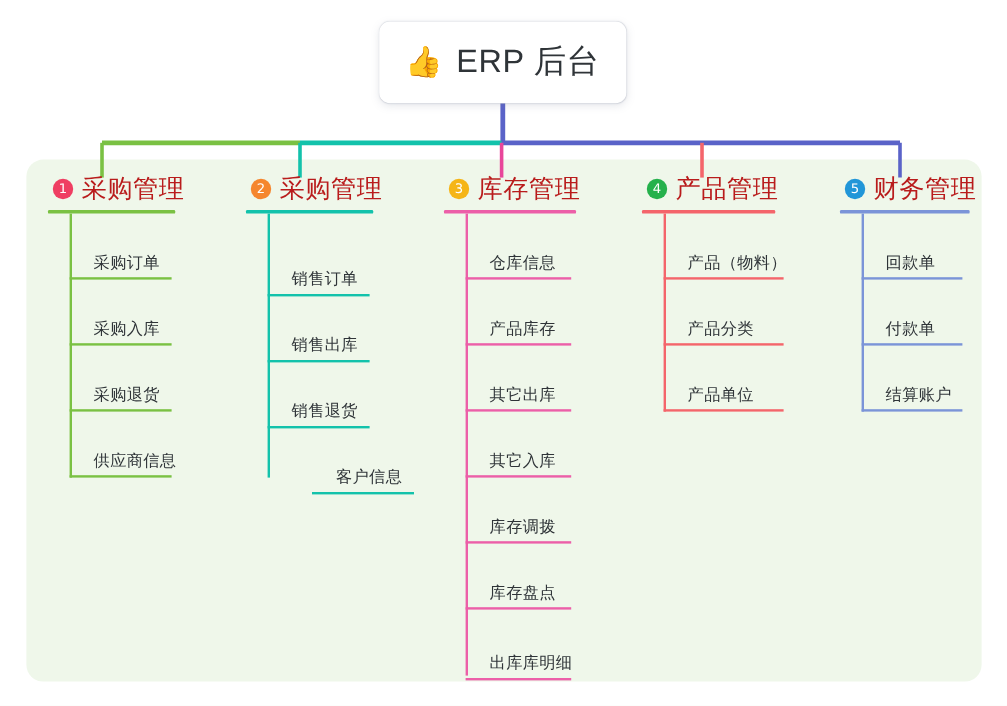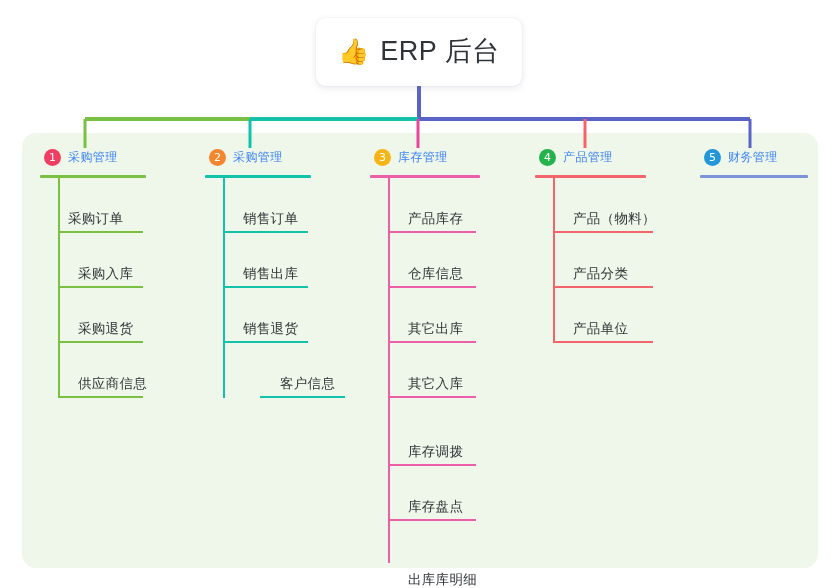--- a/index.html
+++ b/index.html
@@ -93,22 +93,22 @@
     height: 17px;
     border-radius: 50%;
     color: #ffffff;
     font-size: 11px;
     line-height: 17px;
     text-align: center;
     font-family: "DejaVu Sans", sans-serif;
     flex: 0 0 auto;
   }
   .col-title {
-    font-size: 12px;
-    color: #3b82f6;
+    font-size: 21px;
+    color: #b91c1c;
     letter-spacing: 0.4px;
   }
   .head-rule {
     height: 3px;
     border-radius: 1px;
     margin-top: 7px;
   }
 
   .leaves {
     position: relative;
@@ -170,21 +170,21 @@
 
   <div id="columns-host">
       <div class="column" style="left: 40px;">
         <div class="col-head">
           <span class="badge" style="background: rgb(239, 62, 98);">1</span>
           <span class="col-title">采购管理</span>
         </div>
         <div class="head-rule" style="background: rgb(122, 193, 67); width: 106px;"></div>
         <div class="leaves">
           <div class="spine" style="background: rgb(122, 193, 67); height: 220px;"></div>
-          <div class="leaf" style="height: 55px; padding-left: 10px;">
+          <div class="leaf" style="height: 55px;">
             <span class="leaf-label">采购订单</span>
             <div class="leaf-rule" style="background: rgb(122, 193, 67); width: 85px;"></div>
           </div>
           <div class="leaf" style="height: 55px;">
             <span class="leaf-label">采购入库</span>
             <div class="leaf-rule" style="background: rgb(122, 193, 67); width: 85px;"></div>
           </div>
           <div class="leaf" style="height: 55px;">
             <span class="leaf-label">采购退货</span>
             <div class="leaf-rule" style="background: rgb(122, 193, 67); width: 85px;"></div>
@@ -196,21 +196,21 @@
         </div>
       </div>
       <div class="column" style="left: 205px;">
         <div class="col-head">
           <span class="badge" style="background: rgb(245, 134, 46);">2</span>
           <span class="col-title">采购管理</span>
         </div>
         <div class="head-rule" style="background: rgb(19, 194, 171); width: 106px;"></div>
         <div class="leaves">
           <div class="spine" style="background: rgb(19, 194, 171); height: 220px;"></div>
-          <div class="leaf" style="height: 55px;">
+          <div class="leaf" style="height: 69px;">
             <span class="leaf-label">销售订单</span>
             <div class="leaf-rule" style="background: rgb(19, 194, 171); width: 85px;"></div>
           </div>
           <div class="leaf" style="height: 55px;">
             <span class="leaf-label">销售出库</span>
             <div class="leaf-rule" style="background: rgb(19, 194, 171); width: 85px;"></div>
           </div>
           <div class="leaf" style="height: 55px;">
             <span class="leaf-label">销售退货</span>
             <div class="leaf-rule" style="background: rgb(19, 194, 171); width: 85px;"></div>
@@ -223,44 +223,44 @@
       </div>
       <div class="column" style="left: 370px;">
         <div class="col-head">
           <span class="badge" style="background: rgb(245, 181, 23);">3</span>
           <span class="col-title">库存管理</span>
         </div>
         <div class="head-rule" style="background: rgb(236, 95, 168); width: 110px;"></div>
         <div class="leaves">
           <div class="spine" style="background: rgb(236, 95, 168); height: 385px;"></div>
           <div class="leaf" style="height: 55px;">
+            <span class="leaf-label">仓库信息</span>
+            <div class="leaf-rule" style="background: rgb(236, 95, 168); width: 88px;"></div>
+          </div>
+          <div class="leaf" style="height: 55px;">
             <span class="leaf-label">产品库存</span>
             <div class="leaf-rule" style="background: rgb(236, 95, 168); width: 88px;"></div>
           </div>
           <div class="leaf" style="height: 55px;">
-            <span class="leaf-label">仓库信息</span>
-            <div class="leaf-rule" style="background: rgb(236, 95, 168); width: 88px;"></div>
-          </div>
-          <div class="leaf" style="height: 55px;">
             <span class="leaf-label">其它出库</span>
             <div class="leaf-rule" style="background: rgb(236, 95, 168); width: 88px;"></div>
           </div>
           <div class="leaf" style="height: 55px;">
             <span class="leaf-label">其它入库</span>
             <div class="leaf-rule" style="background: rgb(236, 95, 168); width: 88px;"></div>
           </div>
-          <div class="leaf" style="height: 68px;">
+          <div class="leaf" style="height: 55px;">
             <span class="leaf-label">库存调拨</span>
             <div class="leaf-rule" style="background: rgb(236, 95, 168); width: 88px;"></div>
           </div>
           <div class="leaf" style="height: 55px;">
             <span class="leaf-label">库存盘点</span>
             <div class="leaf-rule" style="background: rgb(236, 95, 168); width: 88px;"></div>
           </div>
-          <div class="leaf" style="height: 73px;">
+          <div class="leaf" style="height: 59px;">
             <span class="leaf-label">出库库明细</span>
             <div class="leaf-rule" style="background: rgb(236, 95, 168); width: 88px;"></div>
           </div>
         </div>
       </div>
       <div class="column" style="left: 535px;">
         <div class="col-head">
           <span class="badge" style="background: rgb(37, 177, 76);">4</span>
           <span class="col-title">产品管理</span>
         </div>
@@ -280,16 +280,31 @@
             <div class="leaf-rule" style="background: rgb(244, 101, 107); width: 100px;"></div>
           </div>
         </div>
       </div>
       <div class="column" style="left: 700px;">
         <div class="col-head">
           <span class="badge" style="background: rgb(33, 150, 216);">5</span>
           <span class="col-title">财务管理</span>
         </div>
         <div class="head-rule" style="background: rgb(123, 148, 216); width: 108px;"></div>
+        <div class="leaves">
+          <div class="spine" style="background: rgb(123, 148, 216); height: 165px;"></div>
+          <div class="leaf" style="height: 55px;">
+            <span class="leaf-label">回款单</span>
+            <div class="leaf-rule" style="background: rgb(123, 148, 216); width: 84px;"></div>
+          </div>
+          <div class="leaf" style="height: 55px;">
+            <span class="leaf-label">付款单</span>
+            <div class="leaf-rule" style="background: rgb(123, 148, 216); width: 84px;"></div>
+          </div>
+          <div class="leaf" style="height: 55px;">
+            <span class="leaf-label">结算账户</span>
+            <div class="leaf-rule" style="background: rgb(123, 148, 216); width: 84px;"></div>
+          </div>
+        </div>
       </div>
     </div>
 
 </div>
 
 </body></html>

